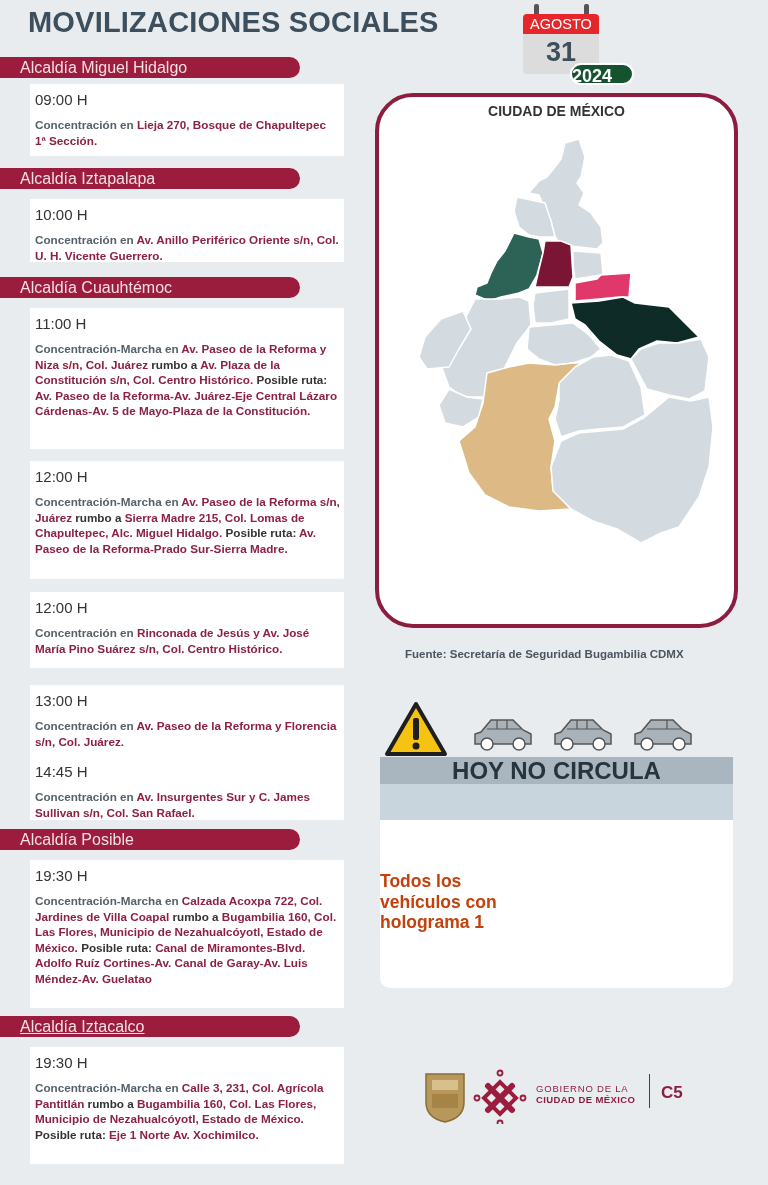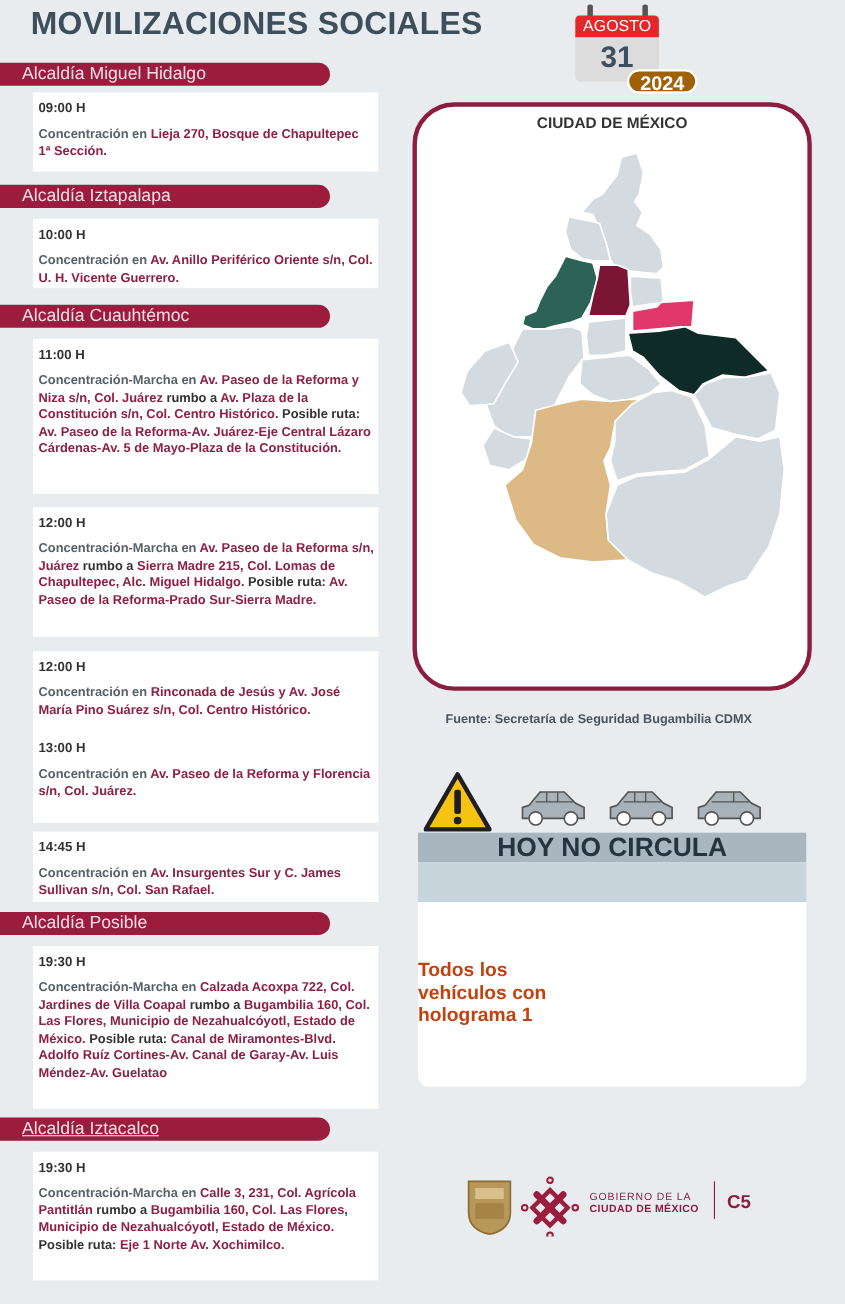--- a/index.html
+++ b/index.html
@@ -14,32 +14,32 @@
   .section-bar {
     position: absolute; left: 0; width: 300px; height: 21px;
     background: #9b1c3d; border-radius: 0 11px 11px 0;
     color: #f4dfe5; font-size: 16px; padding-left: 20px; line-height: 21px;
   }
 
   .card {
     position: absolute; left: 30px; width: 314px; background: #ffffff;
     padding: 7px 4px 6px 5px;
   }
-  .card .time { font-size: 12px; font-weight: bold; color: #333; margin-bottom: 9px; }
+  .card .time { font-size: 15px; font-weight: normal; color: #333; margin-bottom: 9px; }
   .card .desc { font-size: 11.7px; font-weight: bold; line-height: 15.6px; }
   .card .desc .g { color: #56626b; margin-top: 32px; }
   .card .desc .m { color: #8c2144; }
   .card .desc .k { color: #333; }
 
   
   .cal { position: absolute; left: 520px; top: 4px; width: 115px; height: 80px; }
   .cal .ring { position: absolute; top: 0; width: 5px; height: 14px; background: #555; border-radius: 2px; }
   .cal .head { position: absolute; left: 3px; top: 10px; width: 76px; height: 20px; background: #e5262b; border-radius: 4px 4px 0 0; color: #fff; font-weight: normal; font-size: 14.5px; text-align: center; line-height: 20px; }
   .cal .body { position: absolute; left: 3px; top: 30px; width: 76px; height: 40px; background: #dcdcdc; border-radius: 0 0 4px 4px; color: #3d4f5c; font-size: 27px; font-weight: bold; text-align: center; line-height: 36px; }
-  .cal .year { position: absolute; left: 50px; top: 59px; width: 64px; height: 22px; background: #a16207; border-radius: 11px; color: #fff; font-weight: bold; font-size: 18px; text-align: center; line-height: 22px; border: 2px solid #fff; }
+  .cal .year { position: absolute; left: 50px; top: 59px; width: 64px; height: 22px; background: #14532d; border-radius: 11px; color: #fff; font-weight: bold; font-size: 18px; text-align: left; line-height: 22px; border: 2px solid #fff; }
 
   
   .map-box {
     position: absolute; left: 375px; top: 93px; width: 363px; height: 535px;
     border: 4px solid #8c1d3f; border-radius: 38px; background: #fff;
   }
   .map-title { position: absolute; left: 0; right: 0; top: 6px; text-align: center; font-weight: bold; font-size: 14px; color: #333; }
   .map-svg { position: absolute; left: 0; top: 0; }
   .source { position: absolute; left: 405px; top: 648px; font-size: 11.5px; font-weight: bold; color: #4a5560; }
 
@@ -87,21 +87,21 @@
       <div class="desc"><span class="g">Concentración-Marcha en </span><span class="m">Av. Paseo de la Reforma y Niza s/n, Col. Juárez </span><span class="k">rumbo a </span><span class="m">Av. Plaza de la Constitución s/n, Col. Centro Histórico. </span><span class="k">Posible ruta: </span><span class="m">Av. Paseo de la Reforma-Av. Juárez-Eje Central Lázaro Cárdenas-Av. 5 de Mayo-Plaza de la Constitución.</span></div>
     </div>
     <div class="card" style="top: 461px; height: 118px;">
       <div class="time">12:00 H</div>
       <div class="desc"><span class="g">Concentración-Marcha en </span><span class="m">Av. Paseo de la Reforma s/n, Juárez </span><span class="k">rumbo a </span><span class="m">Sierra Madre 215, Col. Lomas de Chapultepec, Alc. Miguel Hidalgo. </span><span class="k">Posible ruta: </span><span class="m">Av. Paseo de la Reforma-Prado Sur-Sierra Madre.</span></div>
     </div>
     <div class="card" style="top: 592px; height: 76px;">
       <div class="time">12:00 H</div>
       <div class="desc"><span class="g">Concentración en </span><span class="m">Rinconada de Jesús y Av. José María Pino Suárez s/n, Col. Centro Histórico.</span></div>
     </div>
-    <div class="card" style="top: 666px; height: 82px;">
+    <div class="card" style="top: 685px; height: 82px;">
       <div class="time">13:00 H</div>
       <div class="desc"><span class="g">Concentración en </span><span class="m">Av. Paseo de la Reforma y Florencia s/n, Col. Juárez.</span></div>
     </div>
     <div class="card" style="top: 756px; height: 64px;">
       <div class="time">14:45 H</div>
       <div class="desc"><span class="g">Concentración en </span><span class="m">Av. Insurgentes Sur y C. James Sullivan s/n, Col. San Rafael.</span></div>
     </div>
     <div class="section-bar" style="top: 829px;">Alcaldía Posible</div>
     <div class="card" style="top: 860px; height: 148px;">
       <div class="time">19:30 H</div>

